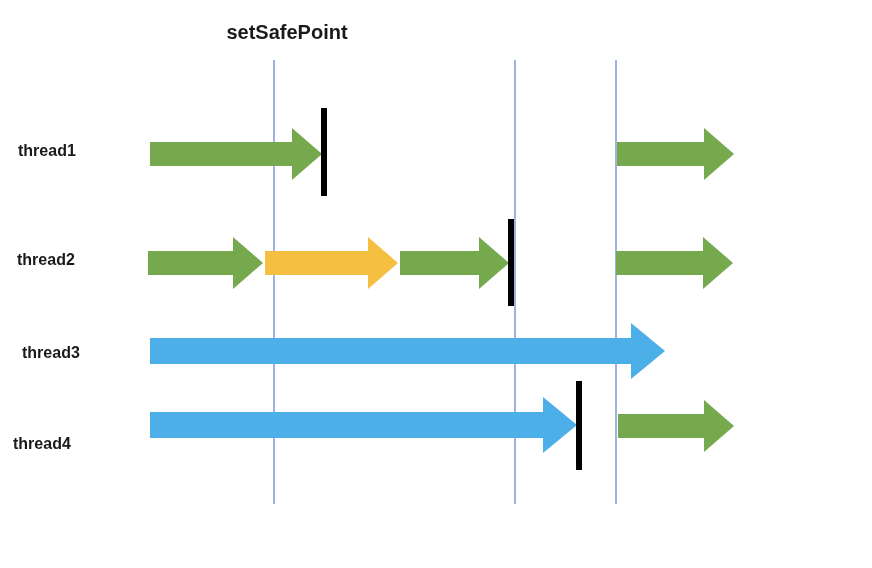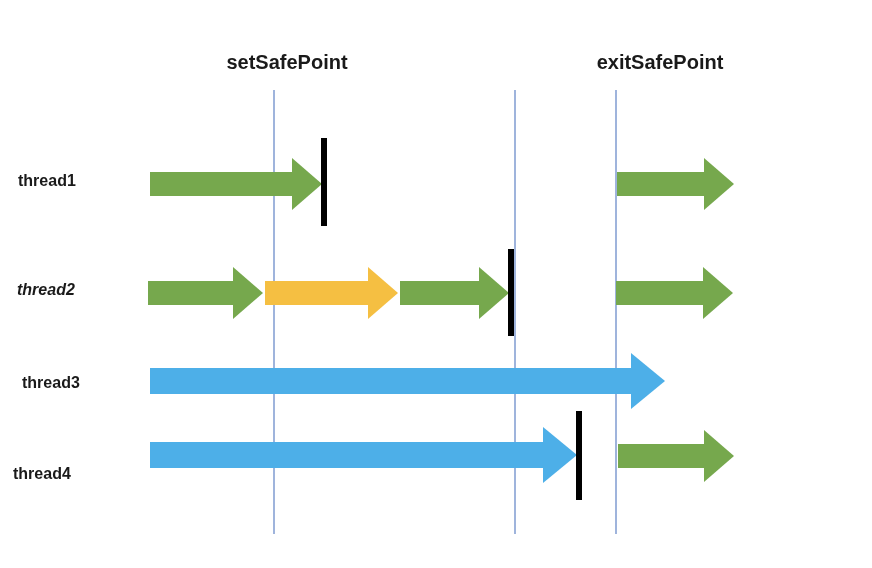--- a/index.html
+++ b/index.html
@@ -2,21 +2,20 @@
 <html style="--green: #76A84D; --yellow: #F5BF42; --blue: #4DAFE8; --line: #9FB4DC; --bar: #000000; --text: #1A1A1A; --watermark: #B4B4B4;"><head>
 <meta charset="utf-8">
 <style>
   html,body{margin:0;padding:0;background:#ffffff;}
   #canvas{
     position:relative;
     width:872px;height:504px;
     background:#ffffff;
     font-family:"Liberation Sans","DejaVu Sans",sans-serif;
     overflow:hidden;
-    margin-top:30px;
   }
   .vline{
     position:absolute;
     width:2px;top:60px;height:462px;
     background:var(--line,#9FB4DC);
     z-index:1;
   }
   .sp-label{
     position:absolute;
     transform:translateX(-50%);
@@ -58,24 +57,23 @@
 </head>
 <body>
 
 <div id="canvas">
 
   <div class="vline" style="left:273px;"></div>
   <div class="vline" style="left:514px;"></div>
   <div class="vline" style="left:615px;"></div>
 
   <div class="sp-label" style="left:287px;top:21px;">setSafePoint</div>
-  <div class="sp-label" style="left:660px;top:21px;">exitSafePoint</div>
 
   <div class="thread-label" style="left:18px;top:142px;">thread1</div>
-  <div class="thread-label" style="left:17px;top:251px;font-style:italic;">thread2</div>
+  <div class="thread-label" style="left:17px;top:251px;">thread2</div>
   <div class="thread-label" style="left:22px;top:344px;">thread3</div>
   <div class="thread-label" style="left:13px;top:435px;">thread4</div>
 
   <div class="arrow sz-n c-green" style="left:150px;top:128px;width:172px;">
     <div class="body"></div>
       <div class="head"></div>
   </div>
   <div class="arrow sz-n c-green" style="left:617px;top:128px;width:117px;">
     <div class="body"></div>
       <div class="head"></div>

